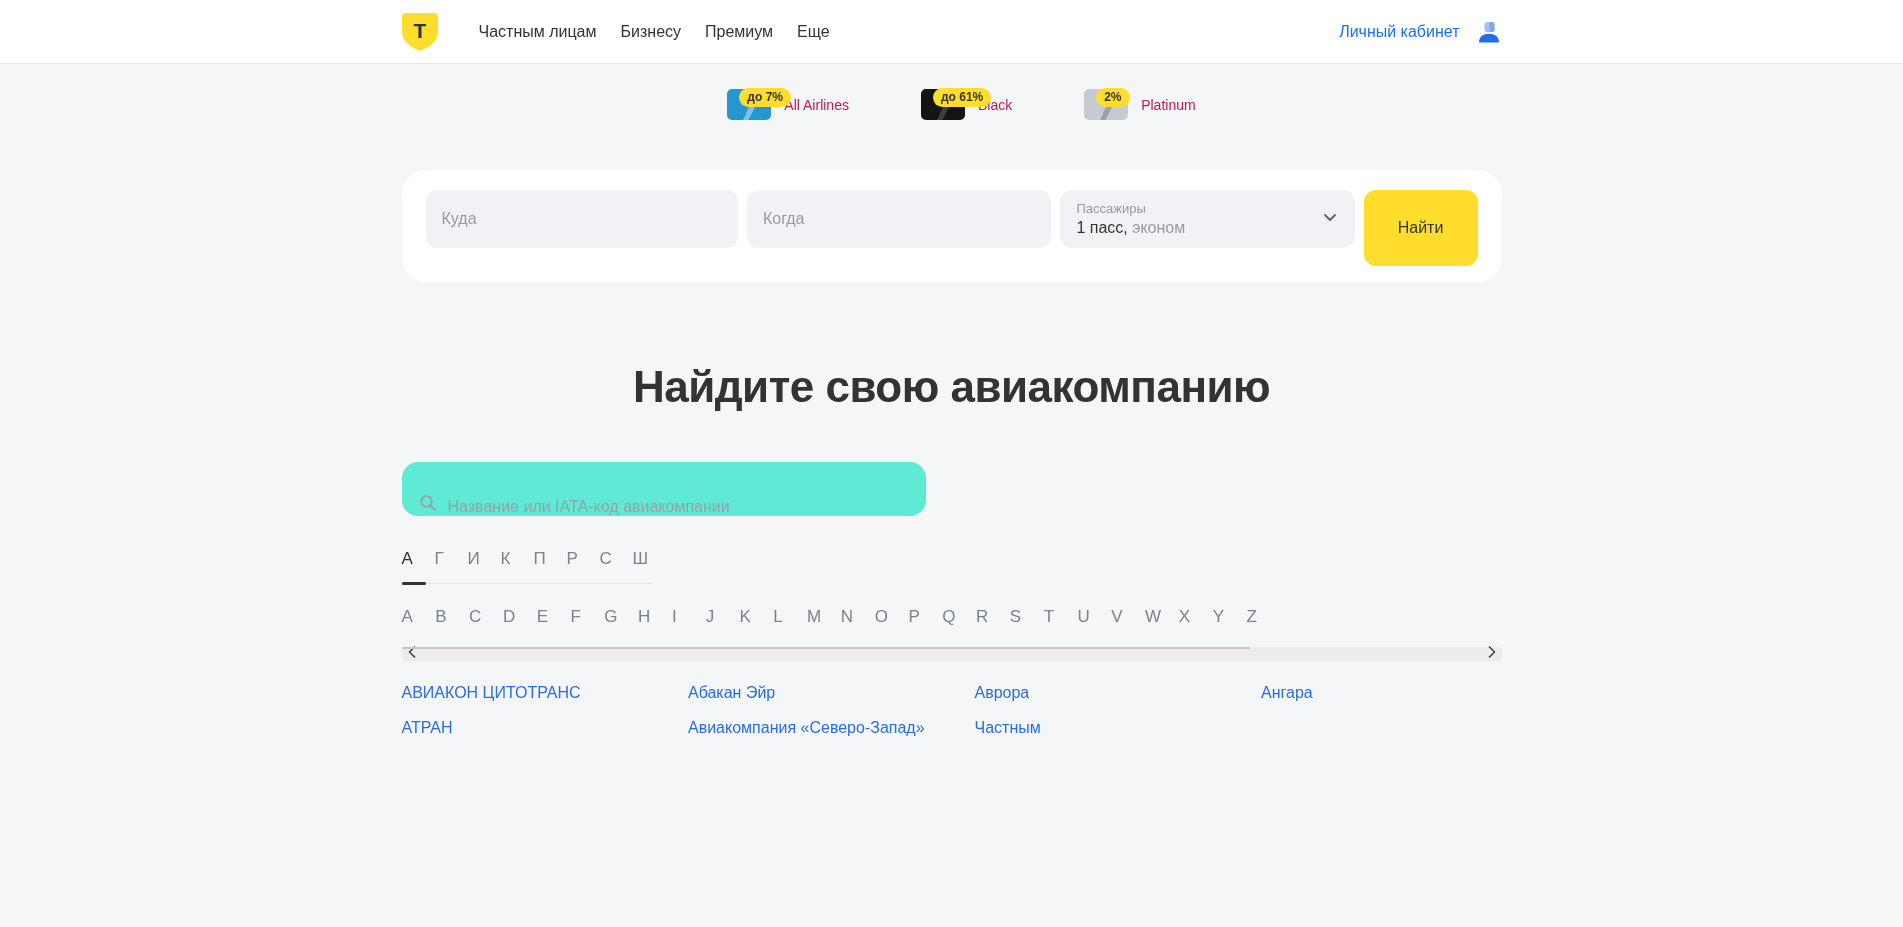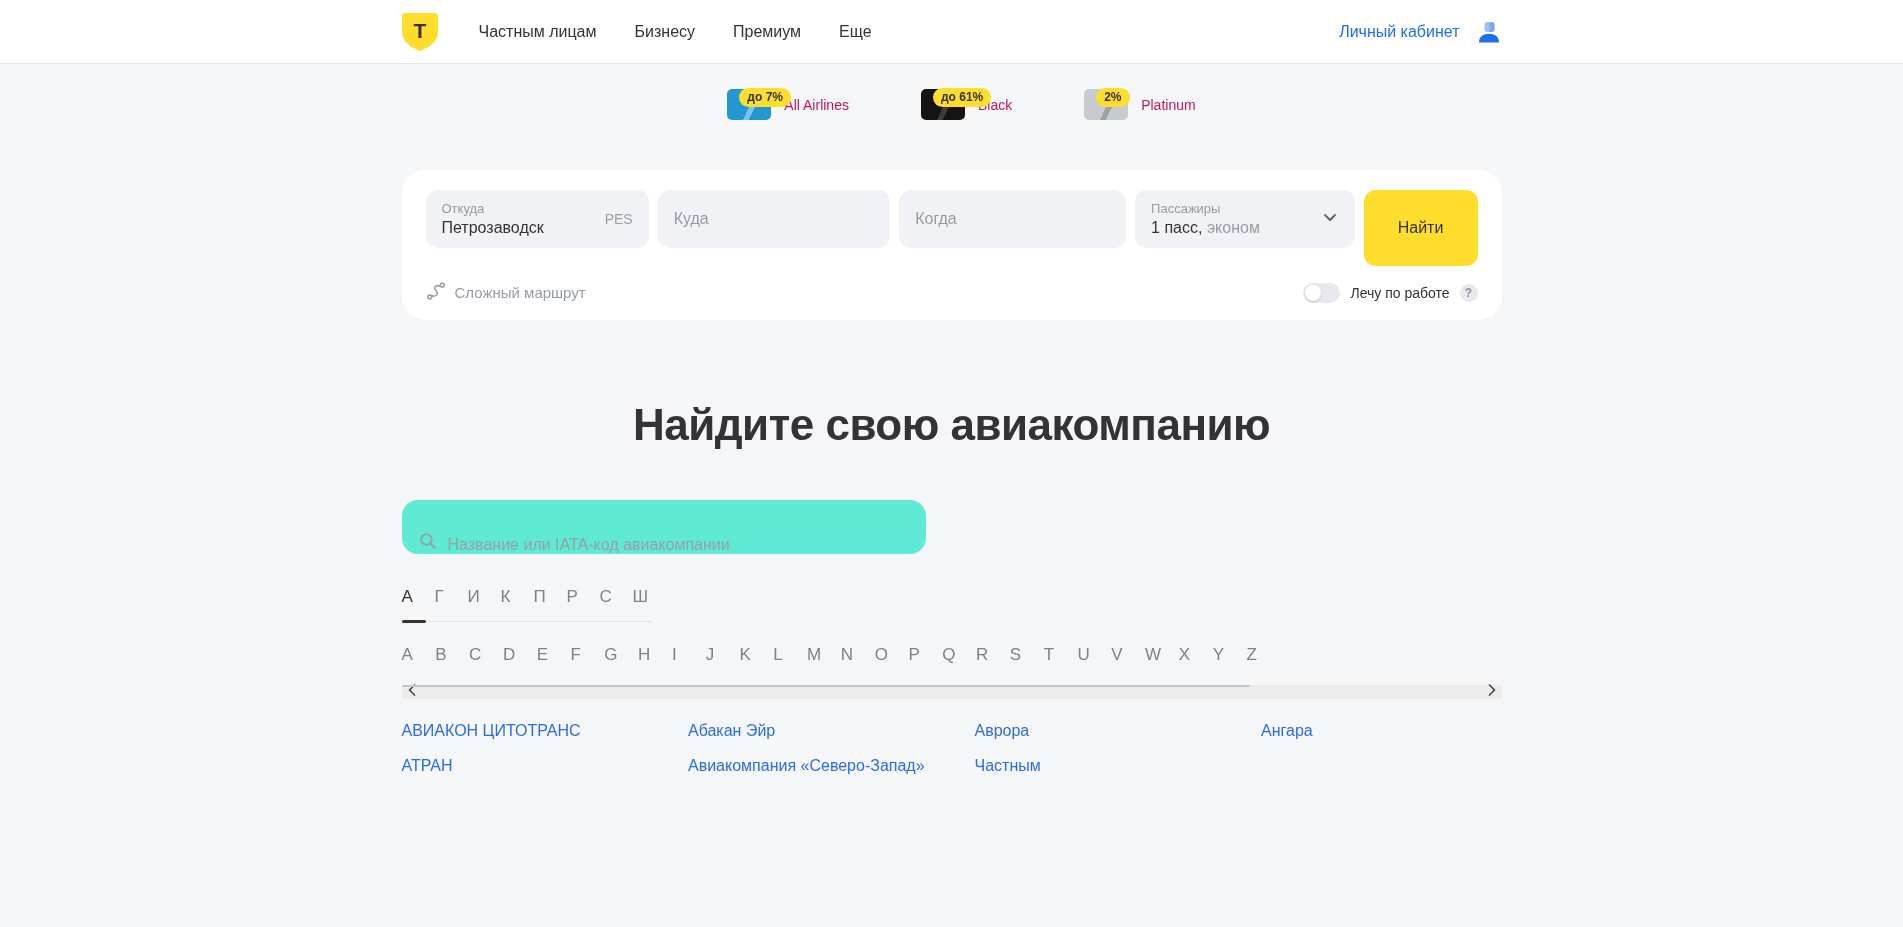--- a/index.html
+++ b/index.html
@@ -12,21 +12,21 @@
   }
   .content { width:1100px; margin:0 auto; }
 
   
   header {
     height:64px; background:#fff; border-bottom:1px solid #e3e6ea;
     display:flex; align-items:center;
   }
   .header-inner { display:flex; align-items:center; }
   .logo { width:36px; height:38px; cursor:pointer; flex:0 0 auto; }
-  nav { display:flex; gap:38px; margin-left:41px; }
+  nav { display:flex; gap:24px; margin-left:41px; }
   .nav-item { font-size:16px; color:#333; cursor:pointer; }
   .spacer { flex:1; }
   .account-link { font-size:16px; color:#1f6fe8; text-decoration:none; cursor:pointer; }
   .user-icon { margin-left:16px; width:26px; height:26px; cursor:pointer; }
 
   
   .banner { margin-top:20px; display:flex; justify-content:center; align-items:flex-start; gap:52px; height:40px; }
   .banner-item { position:relative; display:flex; align-items:center; padding-top:5px;padding-left:20px; }
   .mini-card { width:44px; height:31px; border-radius:5px; position:relative; }
   .badge {
@@ -154,27 +154,20 @@
       <div style="position: relative;">
         <div class="mini-card" style="background: linear-gradient(115deg, rgb(198, 203, 210) 52%, rgb(154, 161, 170) 52%, rgb(154, 161, 170) 62%, rgb(198, 203, 210) 62%);"></div>
         <div class="badge">2%</div>
       </div>
       <div class="banner-label">Platinum</div>
     </div>
   </section>
 
 <section class="content form-card">
   <div class="fields">
-    <div class="field" style="flex:1.02">
-      <div class="f-col">
-        <div class="f-label">Откуда</div>
-        <div class="f-value">Петрозаводск</div>
-      </div>
-      <div class="f-code">PES</div>
-    </div>
     <div class="field" style="flex:1.07">
       <span class="f-ph">Куда</span>
     </div>
     <div class="field" style="flex:1.04">
       <span class="f-ph">Когда</span>
     </div>
     <div class="field">
       <div class="f-col">
         <div class="f-label">Пассажиры</div>
         <div class="f-value">
@@ -182,39 +175,20 @@
           <span class="gray">эконом</span>
         </div>
       </div>
       <span class="chev">
         <svg viewBox="0 0 18 18" width="18" height="18" fill="none" stroke="#5c6066" stroke-width="1.8" stroke-linecap="round" stroke-linejoin="round">
             <path d="M4 7 L9 12 L14 7"></path>
           </svg>
       </span>
     </div>
     <button class="btn-search">Найти</button>
-  </div>
-  <div class="form-row2">
-    <div class="complex-route">
-      <span>
-        <svg viewBox="0 0 20 20" width="20" height="20" fill="none" stroke="#9aa0aa" stroke-width="1.6" stroke-linecap="round">
-          <circle cx="3.8" cy="16" r="1.9"></circle>
-          <circle cx="16.2" cy="4.2" r="1.9"></circle>
-          <path d="M5.6 14.4 C8 16 11 14.8 11.2 12.2 C11.4 9.8 8.2 9.4 8.6 7 C9 4.6 12 4.2 14.2 5.2"></path>
-        </svg>
-      </span>
-      <span>Сложный маршрут</span>
-    </div>
-    <div class="work-flight">
-      <div class="toggle">
-          <div class="knob"></div>
-        </div>
-      <span class="work-label">Лечу по работе</span>
-      <div class="help">?</div>
-    </div>
   </div>
 </section>
 
 <h1>Найдите свою авиакомпанию</h1>
 
 <div class="content">
   <div class="search-box">
     <span>
       <svg viewBox="0 0 18 18" width="18" height="18" fill="none" stroke="#999fa8" stroke-width="1.8" stroke-linecap="round">
         <circle cx="7.5" cy="7.5" r="5.3"></circle>

